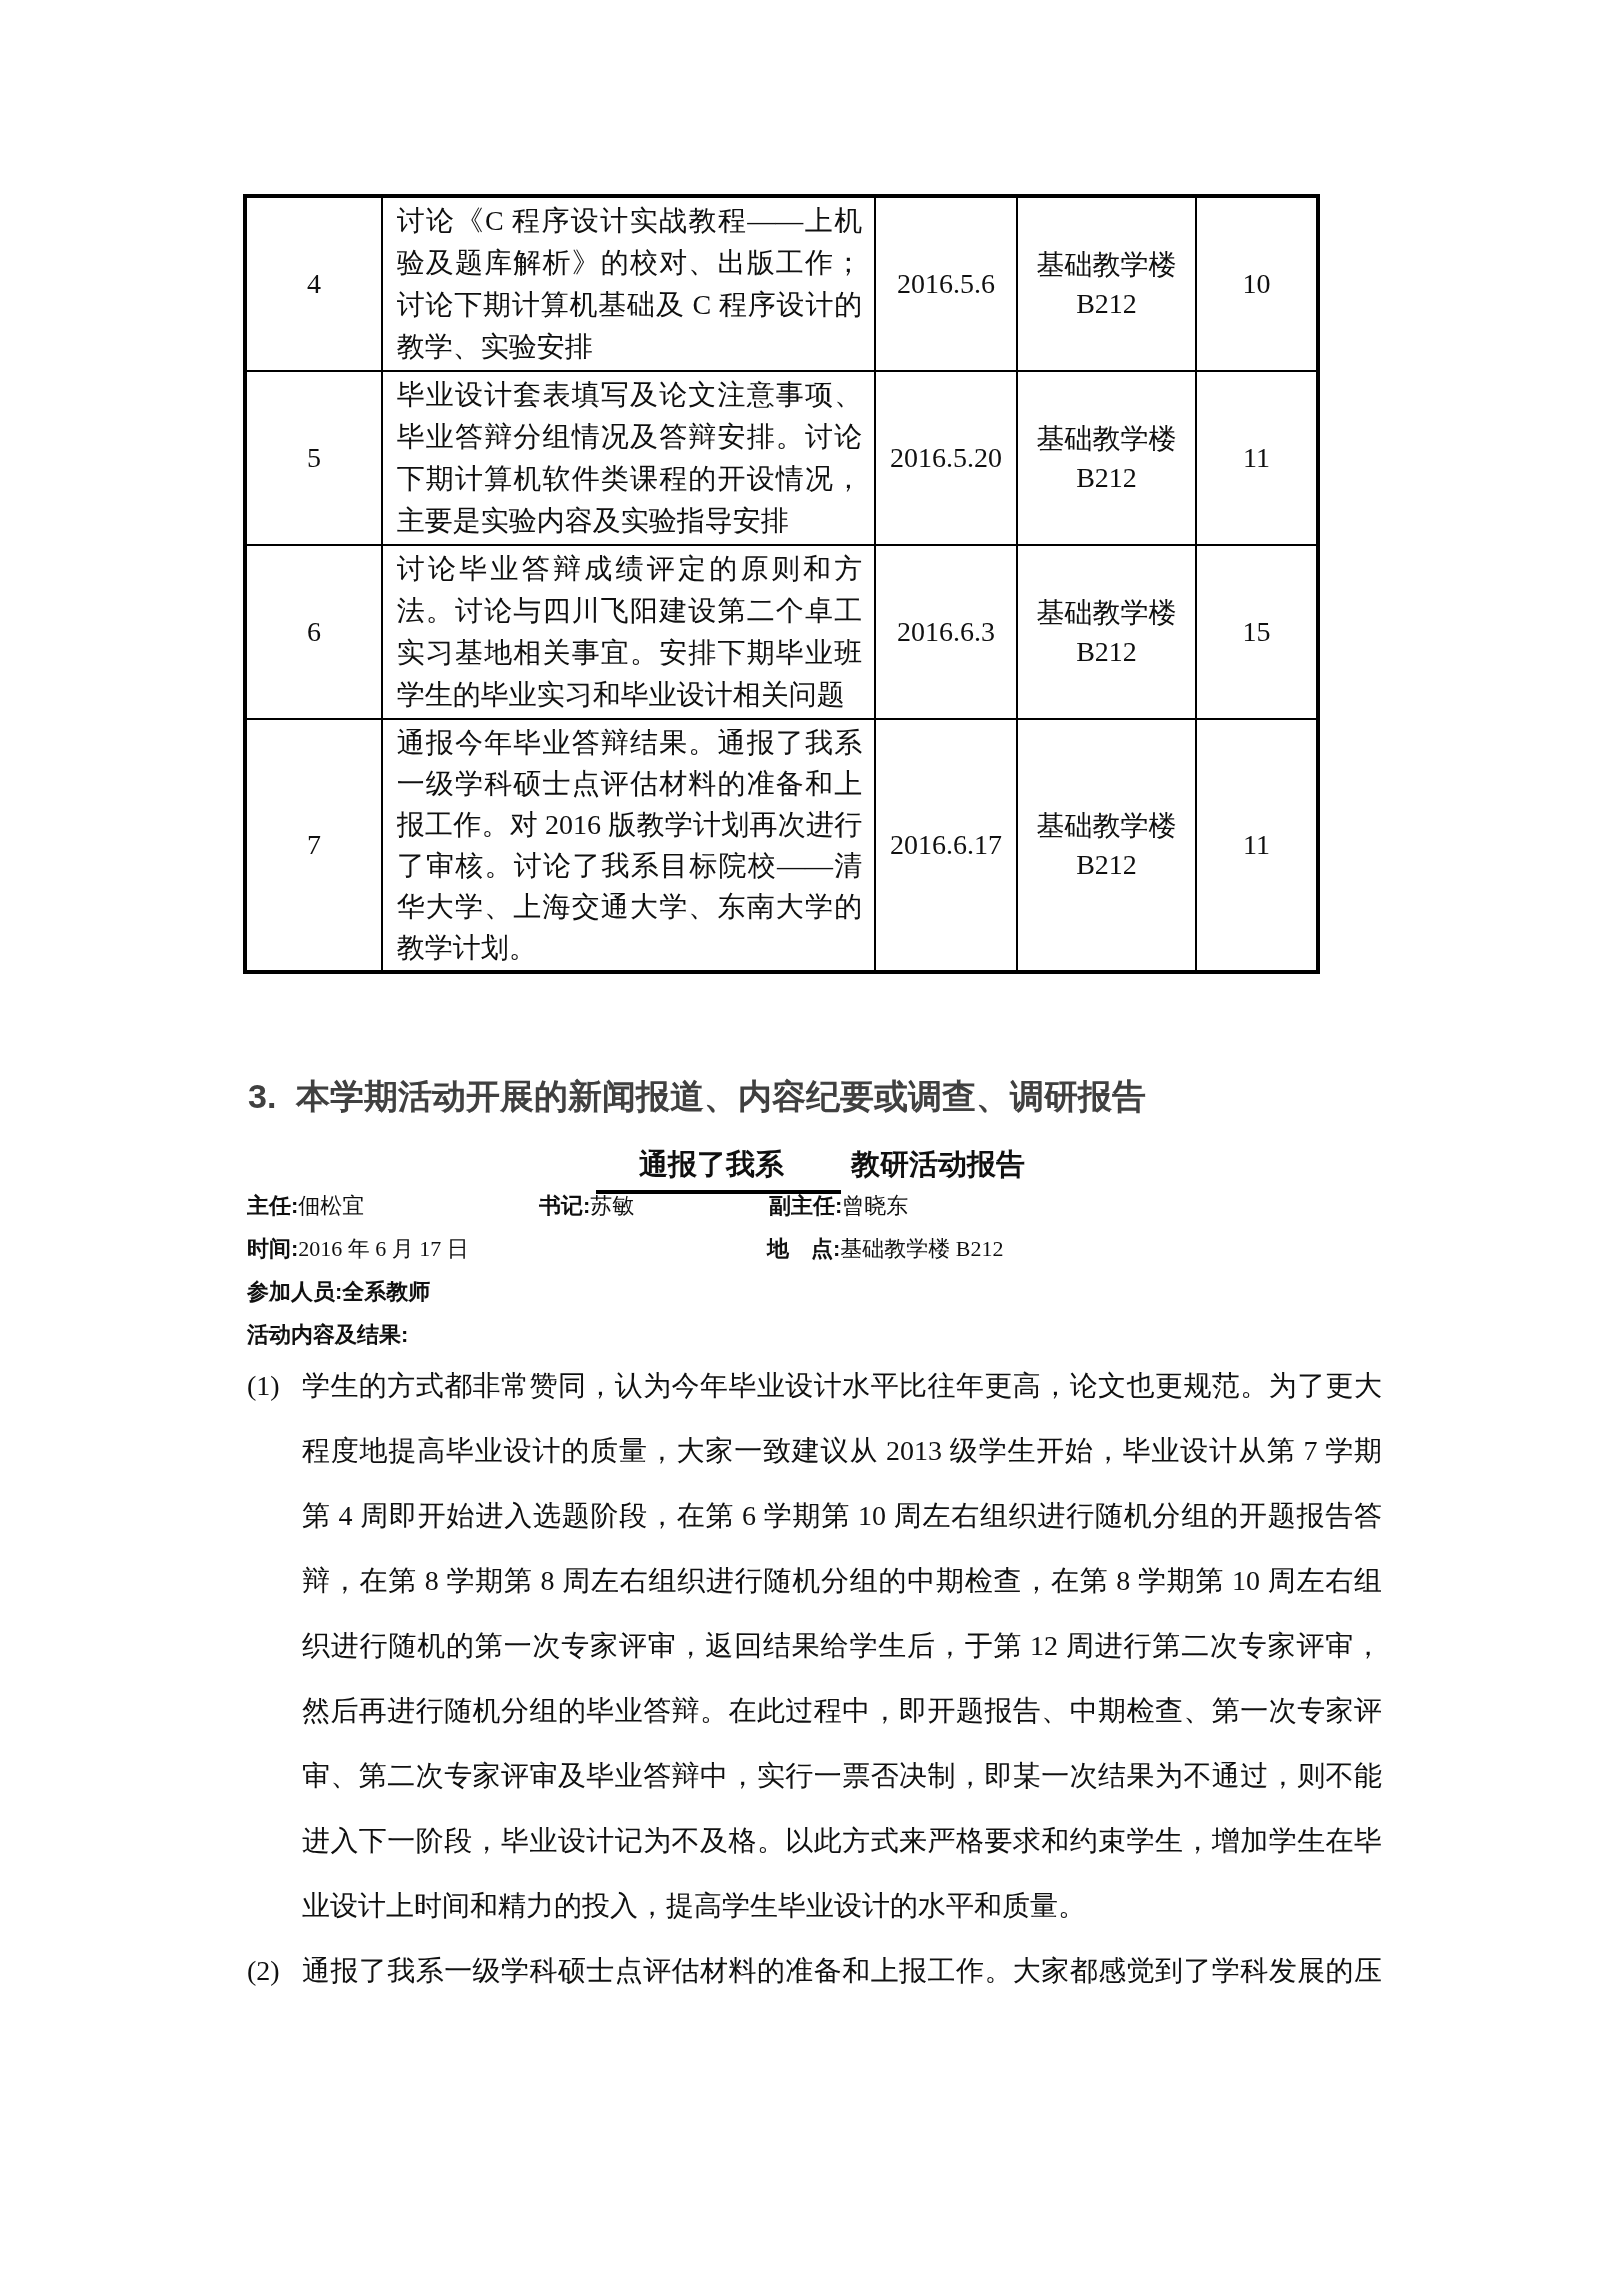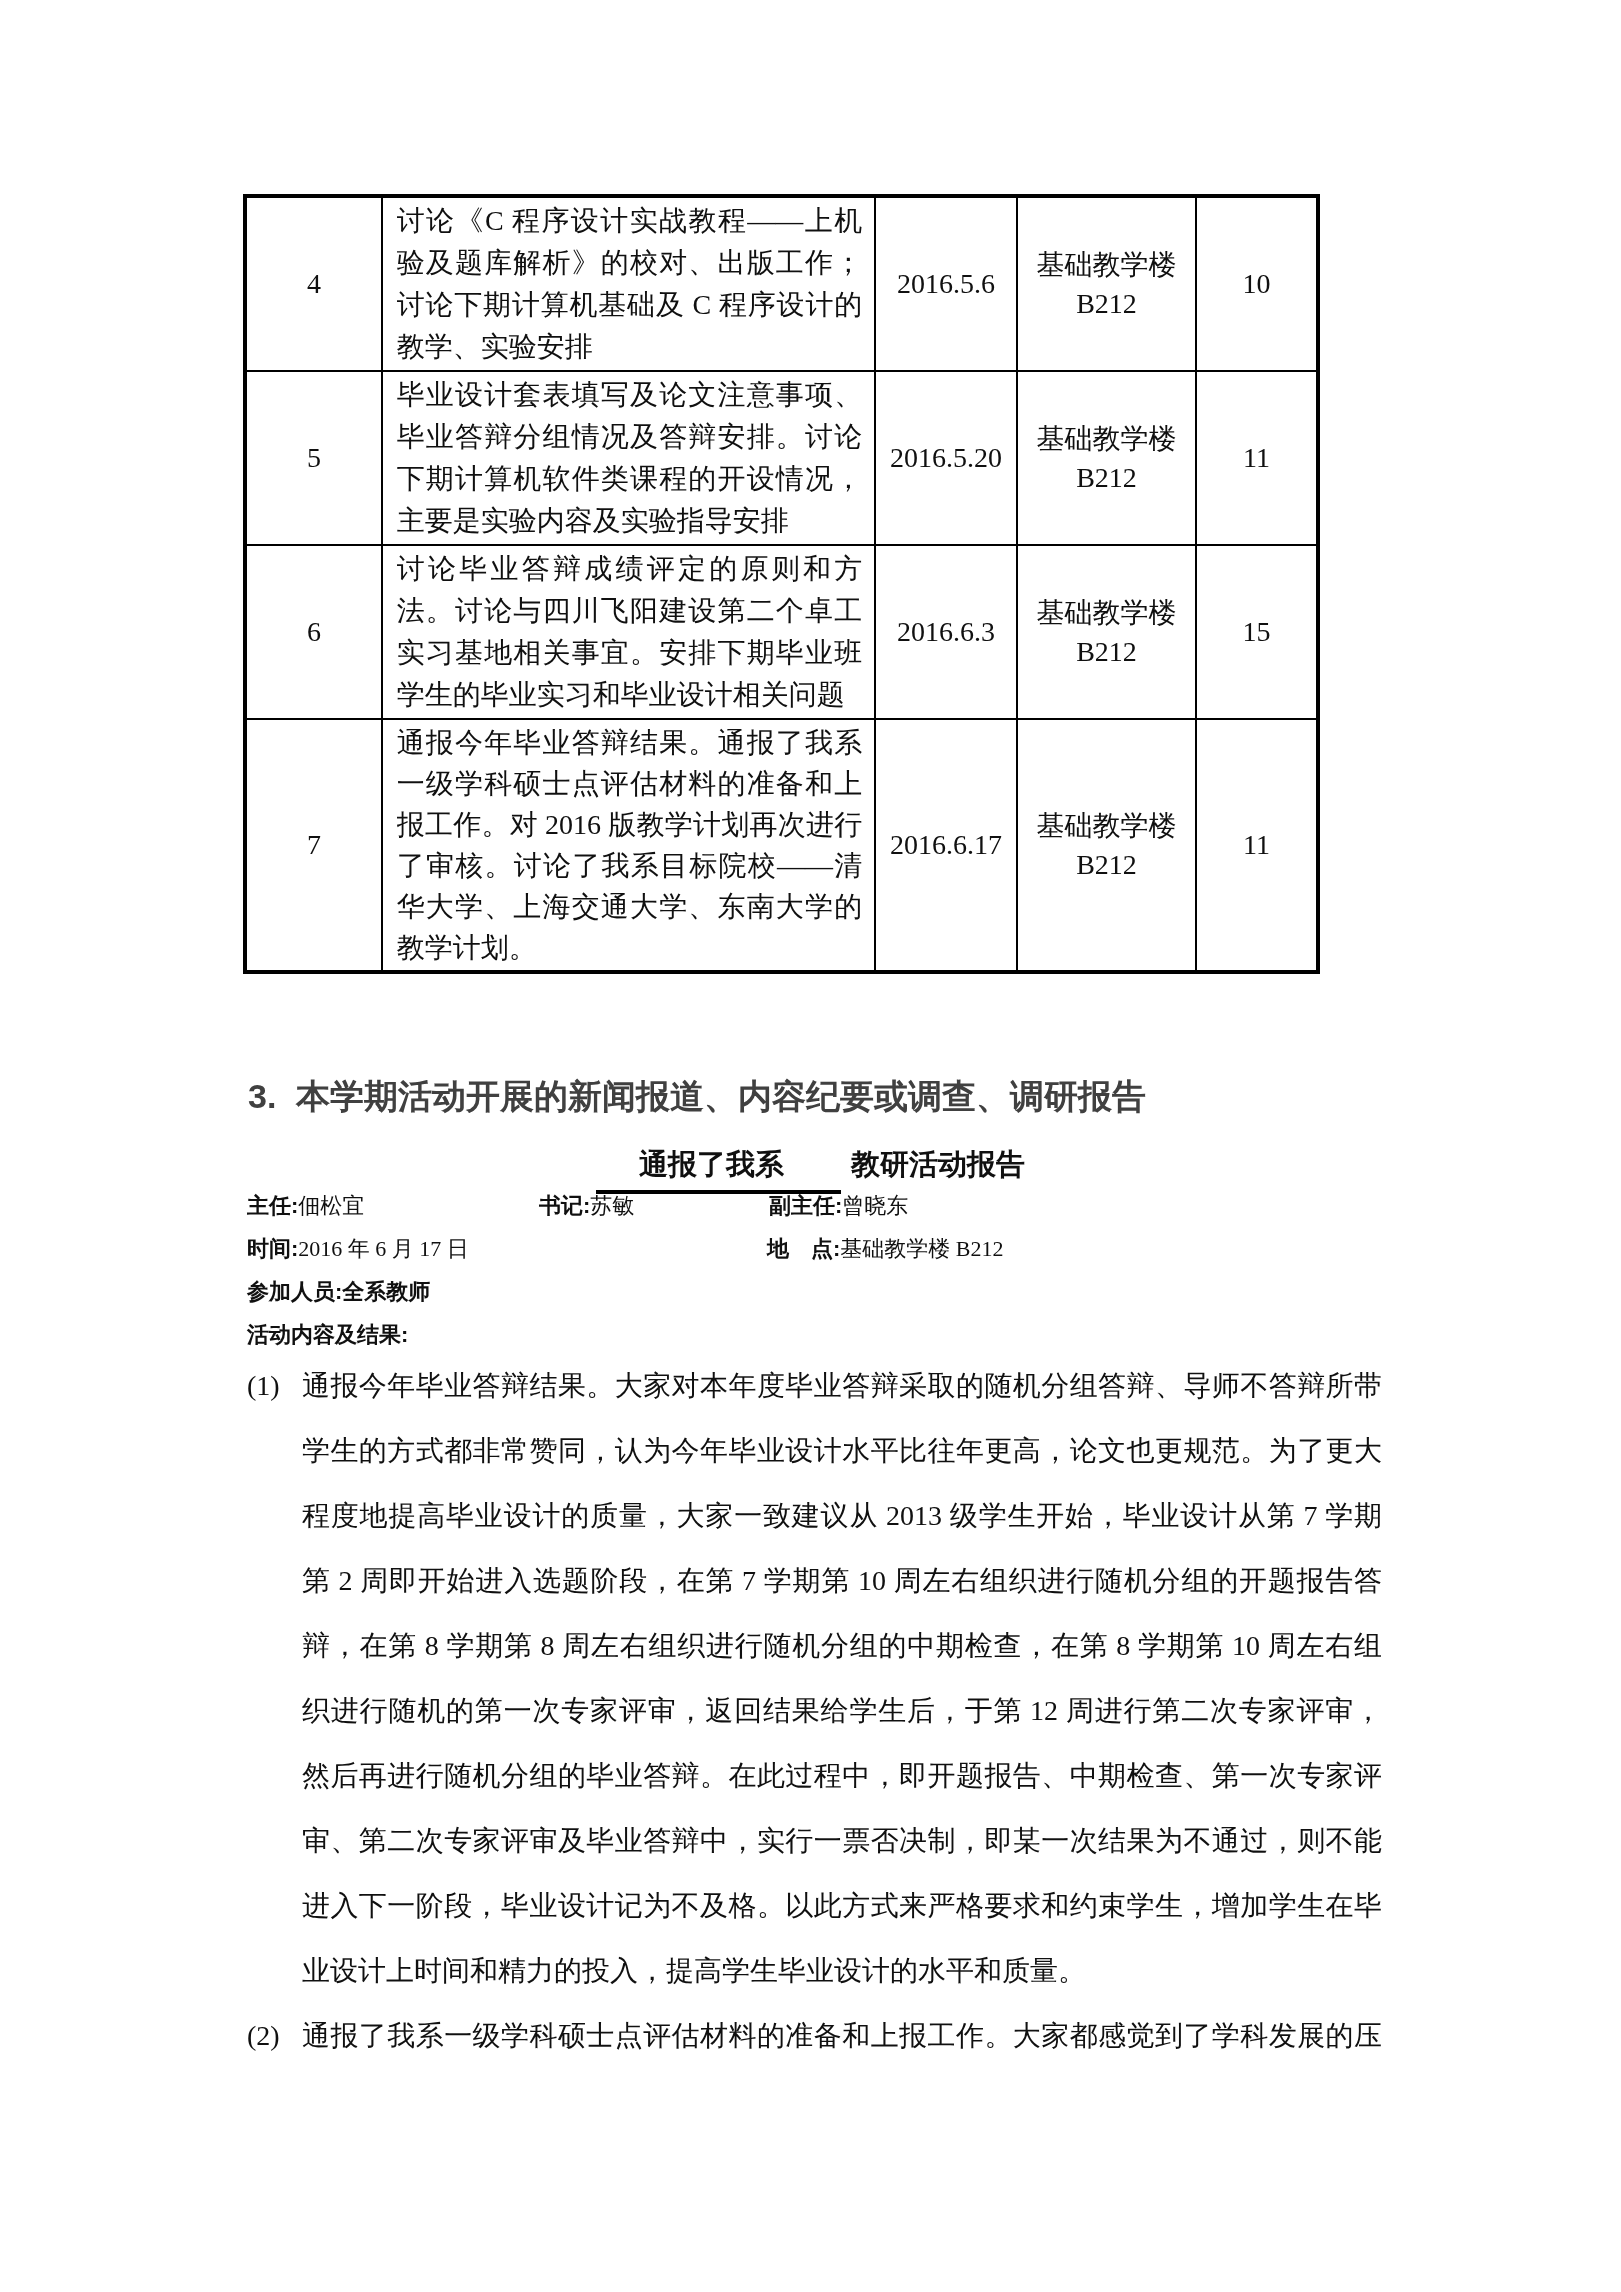--- a/index.html
+++ b/index.html
@@ -174,24 +174,23 @@
     </div>
     <div class="meta-line">
       <span class="mf"><b class="lbl">活动内容及结果:</b></span>
     </div>
   </div>
 
   <div class="items">
     <div class="item">
       <div class="item-marker">(1)</div>
       <div class="item-lines">
-          <div class="pl">通报今年毕业答辩结果。大家对本年度毕业答辩采取的随机分组答辩、导师不答辩所带</div>
           <div class="pl">学生的方式都非常赞同，认为今年毕业设计水平比往年更高，论文也更规范。为了更大</div>
           <div class="pl">程度地提高毕业设计的质量，大家一致建议从 2013 级学生开始，毕业设计从第 7 学期</div>
-          <div class="pl">第 2 周即开始进入选题阶段，在第 7 学期第 10 周左右组织进行随机分组的开题报告答</div>
+          <div class="pl">第 4 周即开始进入选题阶段，在第 6 学期第 10 周左右组织进行随机分组的开题报告答</div>
           <div class="pl">辩，在第 8 学期第 8 周左右组织进行随机分组的中期检查，在第 8 学期第 10 周左右组</div>
           <div class="pl">织进行随机的第一次专家评审，返回结果给学生后，于第 12 周进行第二次专家评审，</div>
           <div class="pl">然后再进行随机分组的毕业答辩。在此过程中，即开题报告、中期检查、第一次专家评</div>
           <div class="pl">审、第二次专家评审及毕业答辩中，实行一票否决制，即某一次结果为不通过，则不能</div>
           <div class="pl">进入下一阶段，毕业设计记为不及格。以此方式来严格要求和约束学生，增加学生在毕</div>
           <div class="pl last">业设计上时间和精力的投入，提高学生毕业设计的水平和质量。</div>
         </div>
     </div>
 
     <div class="item">

